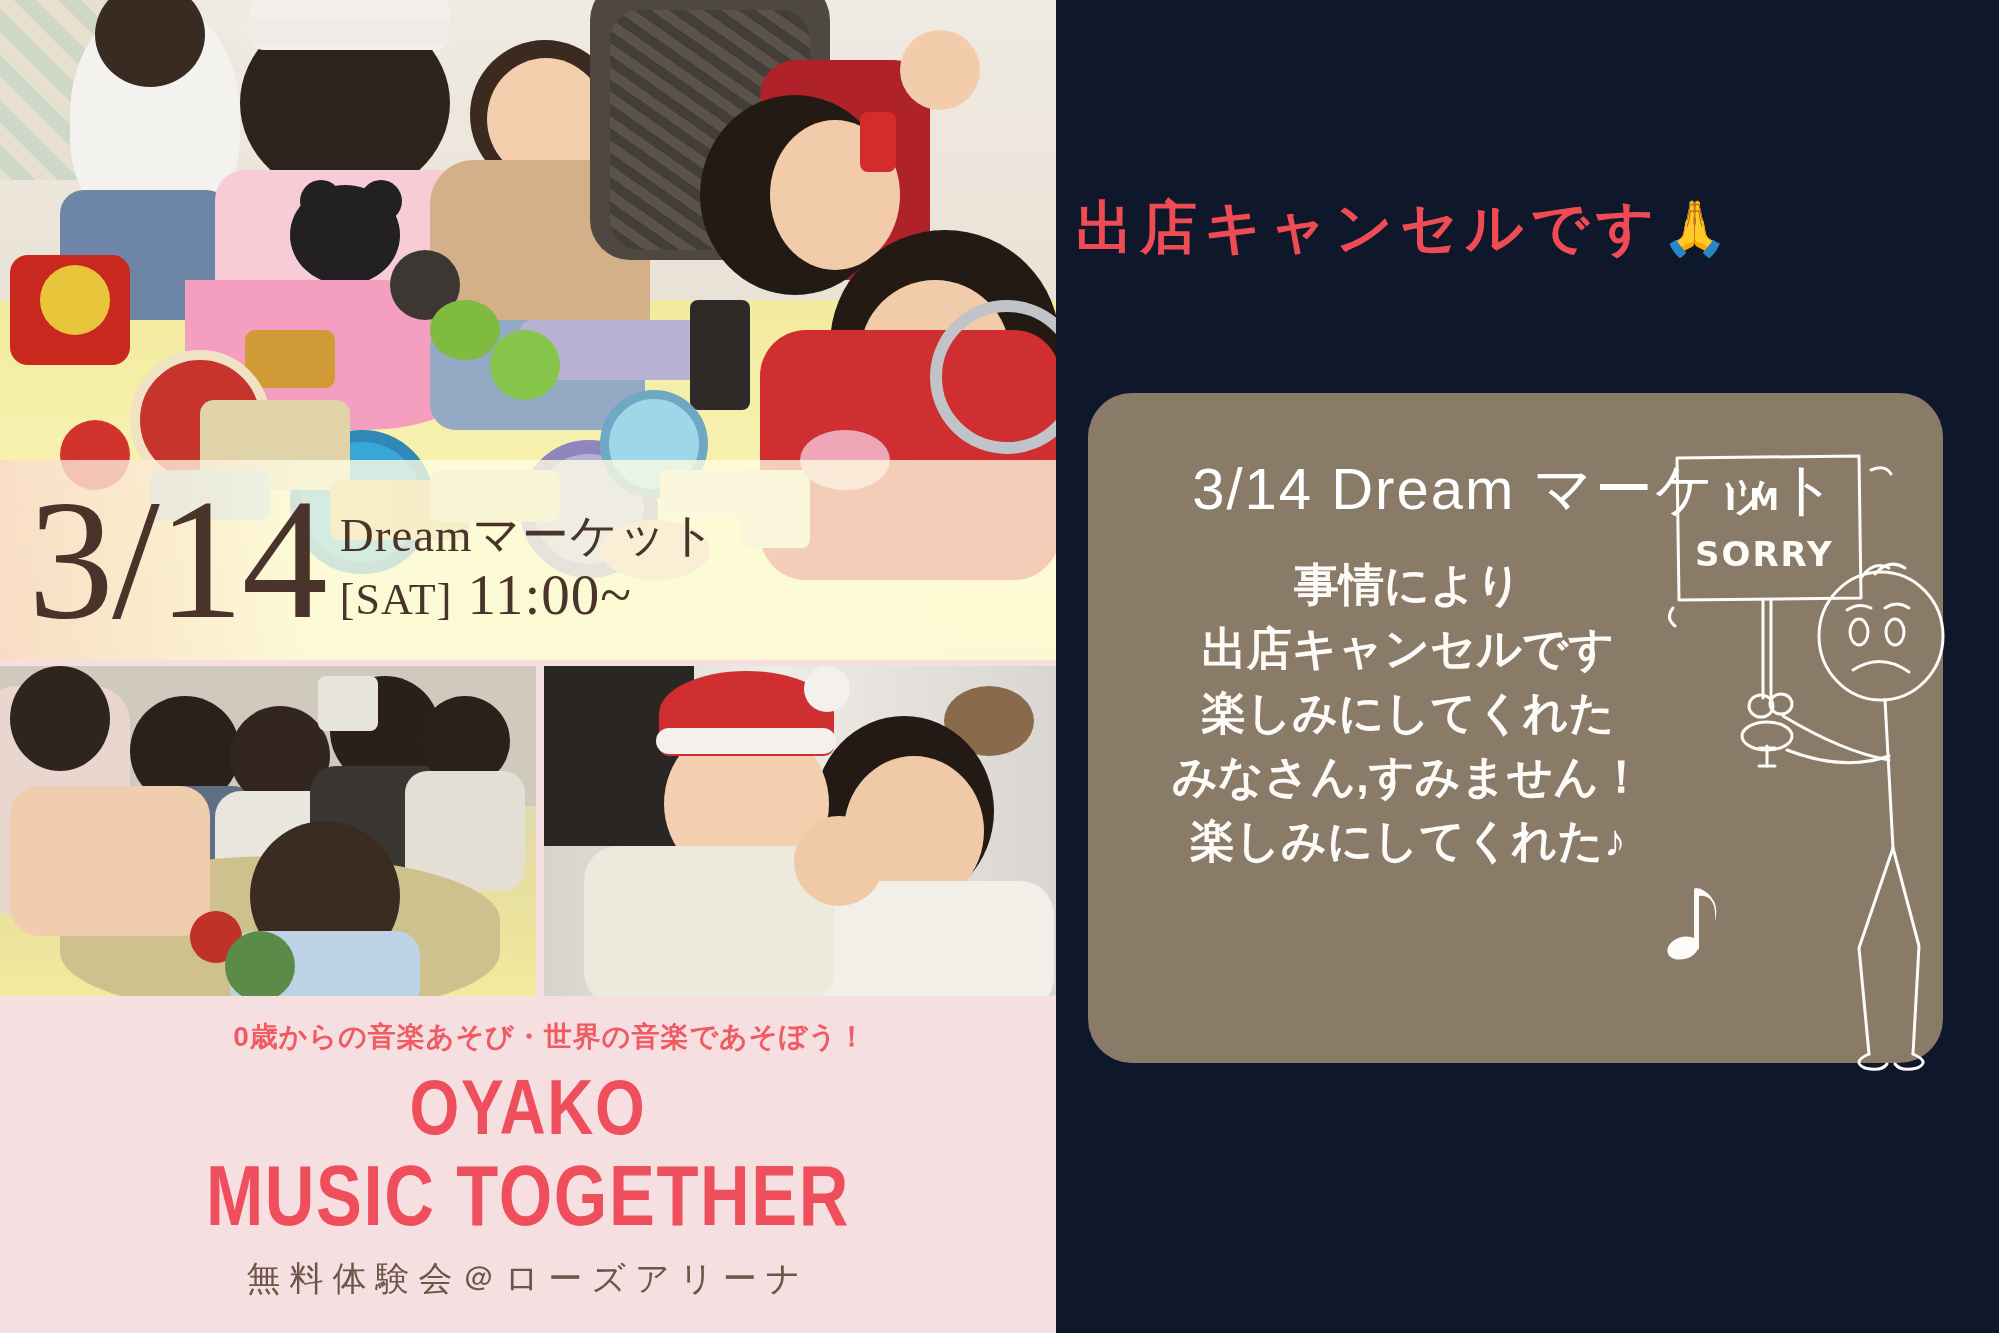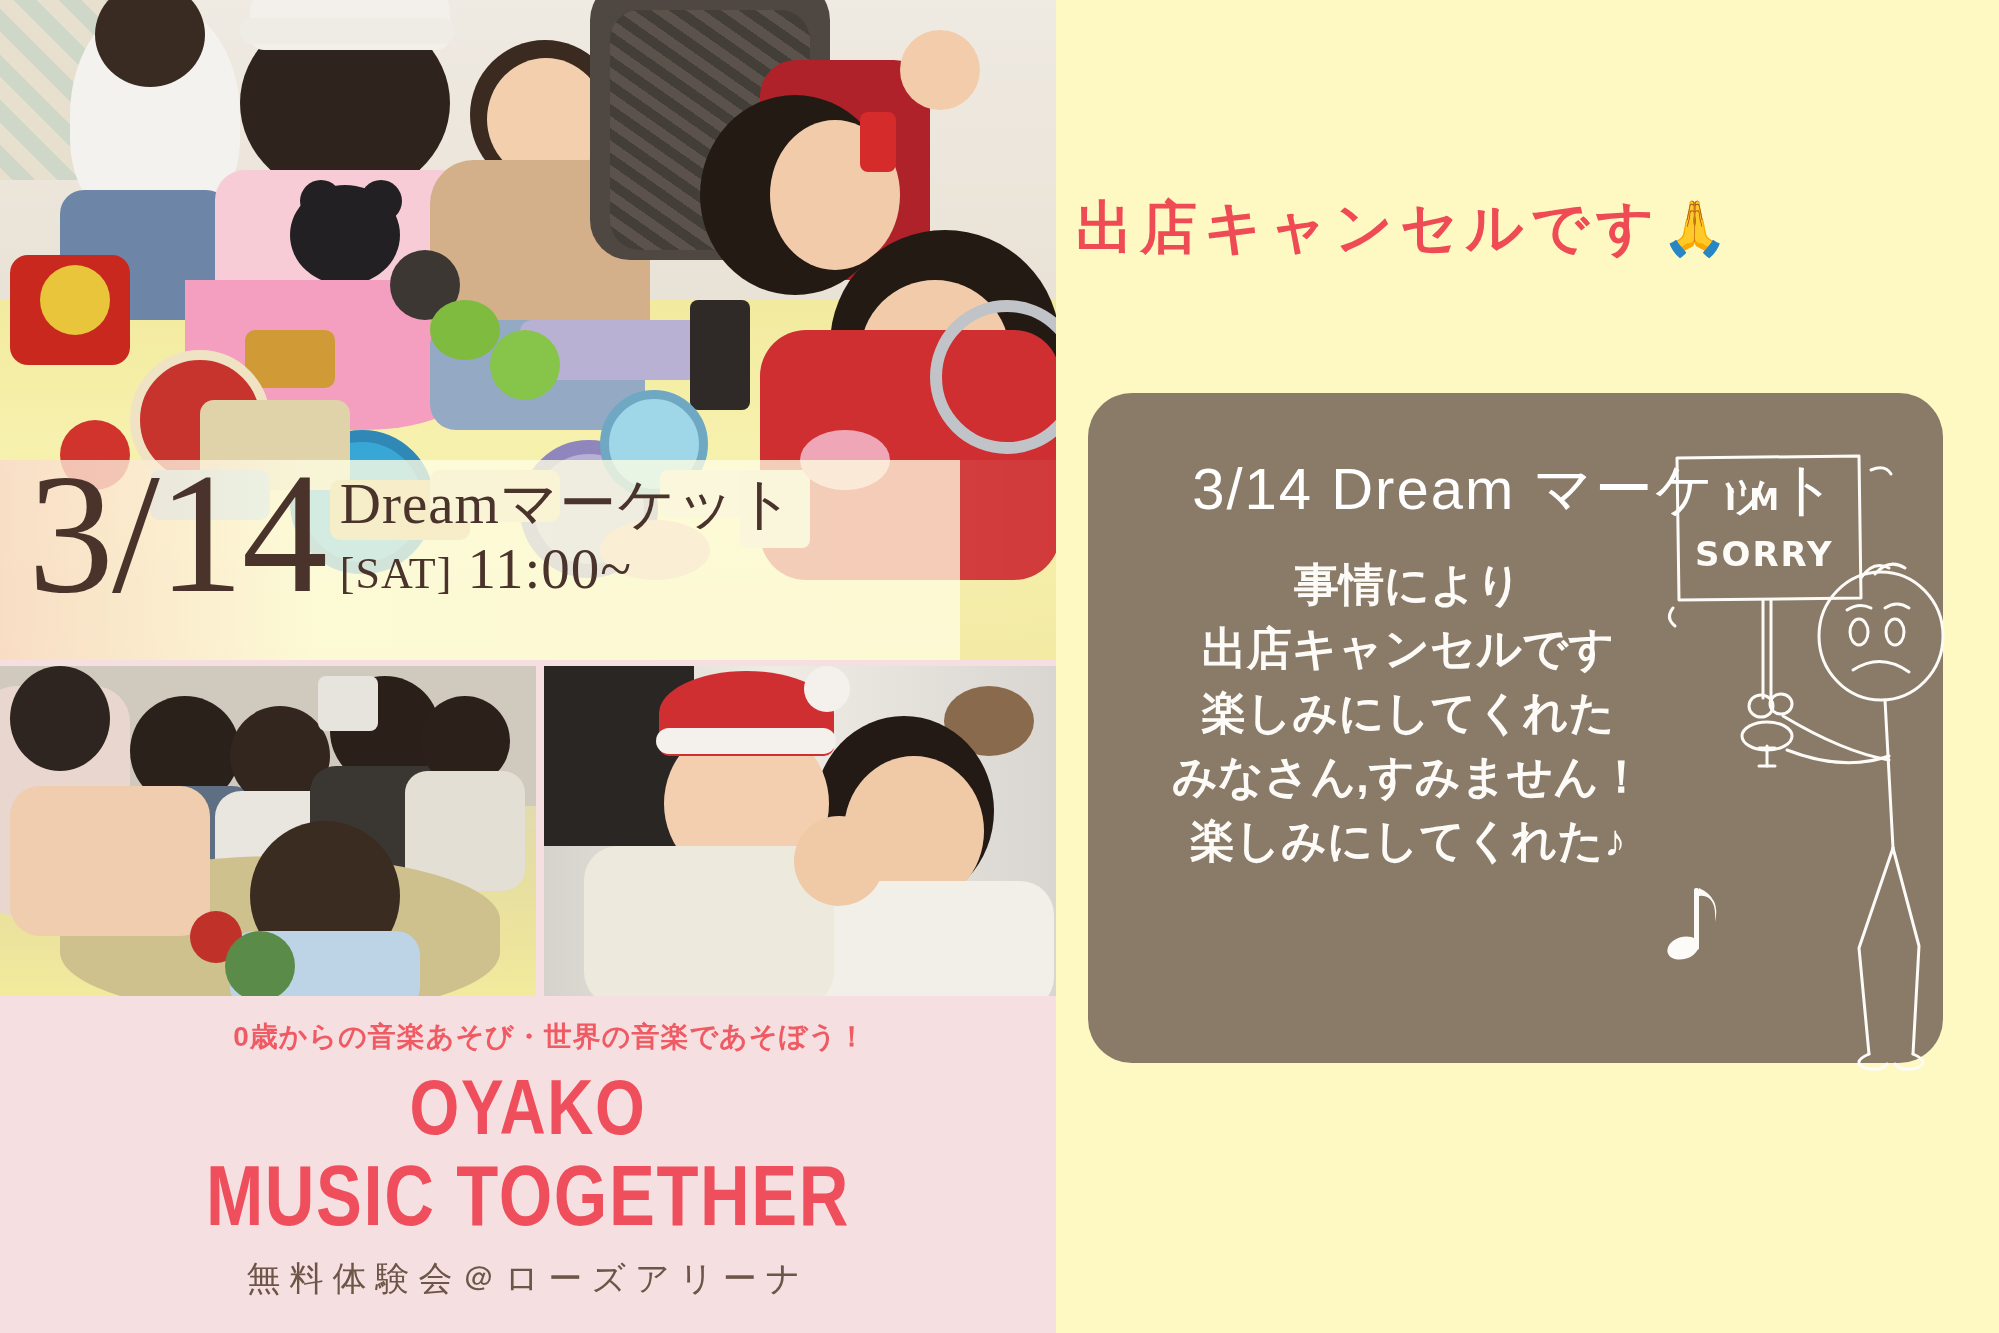--- a/index.html
+++ b/index.html
@@ -88,39 +88,39 @@
   .t14{left:490px;top:330px;width:70px;height:70px;border-radius:50%;background:#87c44a;}
   .t15{left:690px;top:300px;width:60px;height:110px;border-radius:8px;background:#2f2a28;}
   .t16{left:930px;top:300px;width:130px;height:130px;border-radius:50%;border:12px solid #c0c3c8;background:transparent;}
   .t17{left:430px;top:300px;width:70px;height:60px;border-radius:50%;background:#7fbb3e;}
   .t18{left:800px;top:430px;width:90px;height:60px;border-radius:50%;background:#efa7b7;}
   .t19{left:600px;top:520px;width:110px;height:60px;border-radius:50%;background:#e8b8a0;}
   .t20{left:390px;top:250px;width:70px;height:70px;border-radius:50%;background:#3d3733;}
 
   
   .date-band{
-    position:absolute;left:0;top:460px;width:960px;height:200px;
+    position:absolute;left:0;top:460px;width:1056px;height:200px;
     background:rgba(255,253,226,0.74);
-    display:flex;align-items:flex-start;
+    display:flex;align-items:center;
   }
   .date-band .tint-strip{
     position:absolute;left:0;top:0;width:1056px;height:200px;
     background:linear-gradient(90deg,rgba(240,170,170,0.35) 0%,rgba(255,255,230,0.18) 30%,rgba(255,255,230,0.05) 100%);
     pointer-events:none;
   }
   .date-inner{position:relative;display:flex;align-items:flex-end;padding-left:28px;width:100%;}
   .big-date{
     font-family:"Liberation Serif","DejaVu Serif",serif;
     font-size:172px;line-height:0.86;color:#4a332a;letter-spacing:-2px;
     white-space:nowrap;
   }
   .date-right{margin-left:14px;padding-bottom:6px;}
   .dr-line1{
     font-family:"Liberation Serif","DejaVu Serif",serif;
-    font-size:57px;color:#4a332a;line-height:1.15;white-space:nowrap;letter-spacing:1px;
+    font-size:47px;color:#4a332a;line-height:1.15;white-space:nowrap;letter-spacing:1px;
   }
   .dr-line2{
     font-family:"Liberation Serif","DejaVu Serif",serif;
     font-size:57px;color:#4a332a;line-height:1.15;white-space:nowrap;letter-spacing:1px;
   }
   .smallcap{font-size:44px;}
 
   
   .photo-row{
     position:absolute;left:0;top:666px;width:1056px;height:330px;
@@ -185,21 +185,21 @@
     transform:scaleX(0.80);
     font-family:"Liberation Sans","DejaVu Sans",sans-serif;
   }
   .venue{
     margin-top:18px;font-size:34px;color:#6d5548;letter-spacing:9px;
     font-family:"Liberation Sans","DejaVu Sans",sans-serif;
   }
 
   
   .right-panel{
-    position:absolute;left:1056px;top:0;width:943px;height:1333px;background:#fef9c3;
+    position:absolute;left:1056px;top:0;width:943px;height:1333px;background:#0f172a;
   }
   .headline{
     position:absolute;left:20px;top:190px;width:910px;
     font-size:57px;font-weight:700;color:#ef4b55;
     letter-spacing:7px;white-space:nowrap;
     font-family:"Liberation Sans","DejaVu Sans",sans-serif;
   }
   .headline .emoji{letter-spacing:0;font-size:54px;}
 
   .notice-card{

